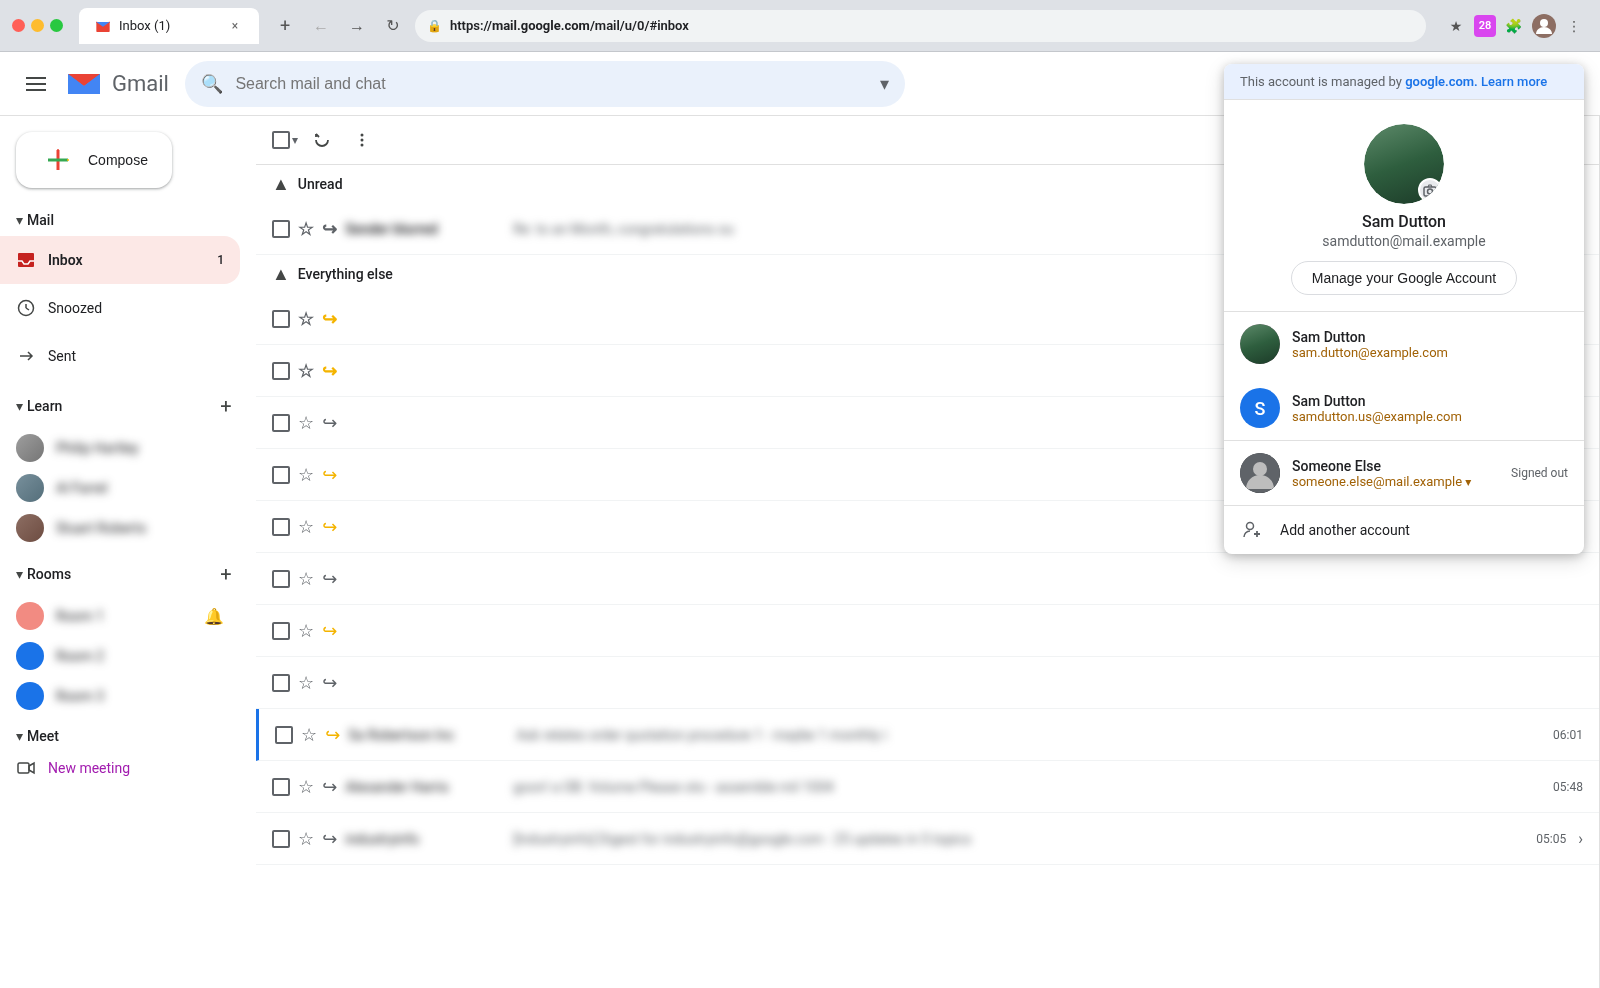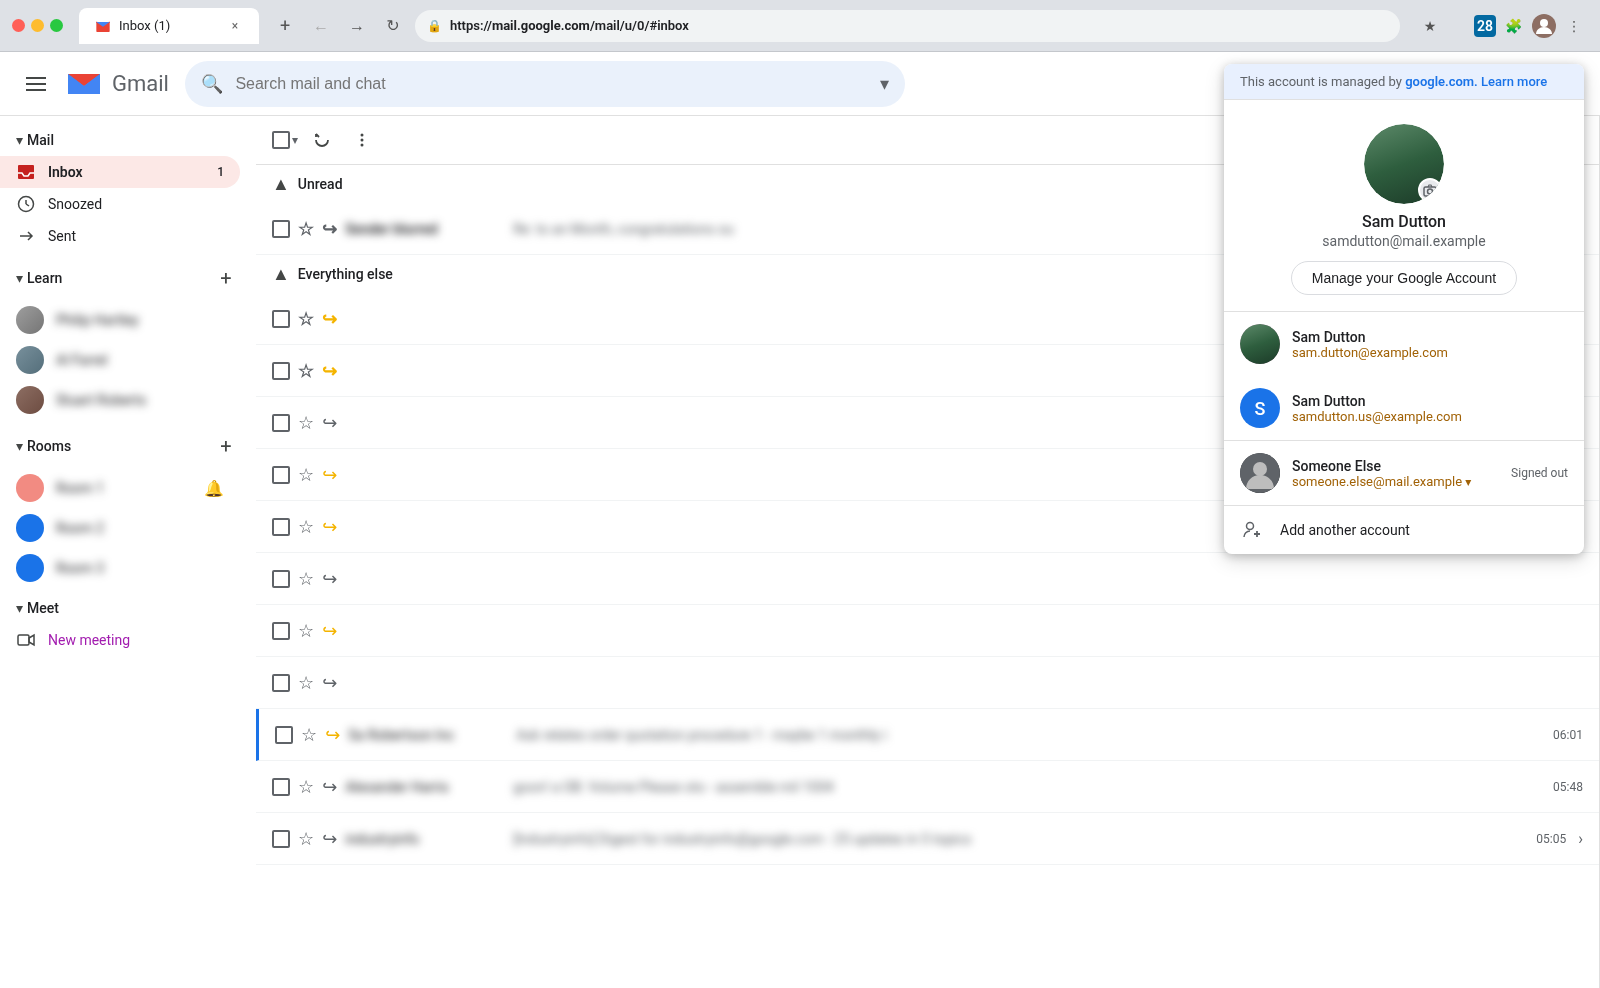--- a/index.html
+++ b/index.html
@@ -18,21 +18,21 @@
     .tab-new { width: 28px; height: 28px; display: flex; align-items: center; justify-content: center; border-radius: 50%; cursor: pointer; font-size: 18px; color: #555; margin-left: 4px; }
     .address-bar-row { display: flex; align-items: center; gap: 8px; flex: 1; }
     .nav-btn { width: 28px; height: 28px; border-radius: 50%; display: flex; align-items: center; justify-content: center; cursor: pointer; color: #555; font-size: 16px; }
     .nav-btn.disabled { color: #aaa; cursor: default; }
     .address-bar { flex: 1; height: 32px; background: #f1f3f4; border-radius: 16px; display: flex; align-items: center; padding: 0 12px; gap: 8px; font-size: 13px; color: #202124; }
     .address-bar .lock-icon { color: #5f6368; font-size: 12px; }
     .address-text { color: #202124; font-size: 13px; }
     .address-text span { font-weight: 600; }
     .browser-actions { display: flex; align-items: center; gap: 4px; margin-left: 8px; }
     .browser-action-btn { width: 28px; height: 28px; border-radius: 50%; display: flex; align-items: center; justify-content: center; cursor: pointer; color: #555; }
-    .calendar-ext { background: #0369a1; color: white; border-radius: 4px; width: 22px; height: 22px; display: flex; align-items: center; justify-content: center; font-size: 14px; font-weight: 600; margin-left: 26px; }
+    .calendar-ext { background: #d946ef; color: white; border-radius: 4px; width: 22px; height: 22px; display: flex; align-items: center; justify-content: center; font-size: 11px; font-weight: 600; }
     .profile-circle { width: 24px; height: 24px; border-radius: 50%; background: #8d6e63; overflow: hidden; display: flex; align-items: center; justify-content: center; }
 
     
     .app { display: flex; flex-direction: column; height: 936px; background: white; }
     .gmail-header { height: 64px; display: flex; align-items: center; padding: 0 16px; gap: 8px; background: white; border-bottom: 1px solid #e0e0e0; position: relative; z-index: 10; }
     .menu-btn { width: 40px; height: 40px; display: flex; align-items: center; justify-content: center; border-radius: 50%; cursor: pointer; }
     .gmail-logo { display: flex; align-items: center; gap: 4px; margin-right: 8px; }
     .gmail-logo-text { font-size: 22px; color: #5f6368; font-weight: 400; margin-left: 4px; }
     .search-bar { flex: 1; max-width: 720px; height: 46px; background: #eaf1fb; border-radius: 24px; display: flex; align-items: center; padding: 0 16px; gap: 12px; }
     .search-input { flex: 1; border: none; background: transparent; font-size: 16px; color: #202124; outline: none; }
@@ -45,21 +45,21 @@
     .apps-btn { width: 40px; height: 40px; display: flex; align-items: center; justify-content: center; border-radius: 50%; cursor: pointer; }
     .header-profile { width: 32px; height: 32px; border-radius: 50%; overflow: hidden; cursor: pointer; }
 
     
     .main-content { display: flex; flex: 1; overflow: hidden; }
 
     
     .sidebar { width: 256px; padding: 8px 0; overflow-y: auto; flex-shrink: 0; }
     .compose-btn { margin: 8px 16px 16px; height: 56px; background: white; border: none; border-radius: 16px; box-shadow: 0 1px 2px 0 rgba(60,64,67,.3), 0 1px 3px 1px rgba(60,64,67,.15); display: flex; align-items: center; gap: 12px; padding: 0 24px; cursor: pointer; font-size: 14px; font-weight: 500; color: #202124; }
     .nav-section { margin-bottom: 4px; }
-    .nav-item { display: flex; align-items: center; padding: 0 16px; height: 32px; border-radius: 0 16px 16px 0; cursor: pointer; font-size: 14px; color: #202124; gap: 12px; margin-right: 16px; position: relative; }
+    .nav-item { display: flex; align-items: center; padding: 0 16px; height: 48px; border-radius: 0 16px 16px 0; cursor: pointer; font-size: 14px; color: #202124; gap: 12px; margin-right: 16px; position: relative; }
     .nav-item.active { background: #fce8e6; font-weight: 600; }
     .nav-item .badge { margin-left: auto; font-size: 12px; font-weight: 500; color: #202124; }
     .nav-item-icon { width: 20px; display: flex; align-items: center; justify-content: center; color: #444746; font-size: 18px; flex-shrink: 0; }
     .nav-item-icon.active { color: #c5221f; }
     .section-header { display: flex; align-items: center; padding: 8px 16px; cursor: pointer; font-size: 14px; color: #202124; gap: 4px; }
     .section-header .section-title { font-size: 14px; font-weight: 500; }
     .section-add { margin-left: auto; width: 28px; height: 28px; border-radius: 50%; display: flex; align-items: center; justify-content: center; color: #444746; font-size: 20px; cursor: pointer; }
     .chat-item { display: flex; align-items: center; padding: 4px 16px; height: 40px; border-radius: 0 16px 16px 0; cursor: pointer; gap: 12px; margin-right: 16px; }
     .chat-avatar { width: 28px; height: 28px; border-radius: 50%; background: #bdbdbd; flex-shrink: 0; overflow: hidden; }
     .chat-name { font-size: 14px; color: #202124; overflow: hidden; white-space: nowrap; text-overflow: ellipsis; filter: blur(4px); }
@@ -232,20 +232,31 @@
       </div>
       <div class="header-profile" style="width:36px;height:36px;border-radius:50%;overflow:hidden;cursor:pointer;">
         <div class="avatar-placeholder" style="width:36px;height:36px;background:linear-gradient(160deg,#5d8a6a,#2e5e3e,#1c3a28);border-radius:50%;"></div>
       </div>
     </div>
   </div>
 
   <div class="main-content">
 
     <div class="sidebar">
+      <button class="compose-btn">
+
+        <svg width="36" height="36" viewBox="0 0 36 36">
+          <line x1="18" y1="8" x2="18" y2="28" stroke="#EA4335" stroke-width="3"></line>
+          <line x1="8" y1="18" x2="28" y2="18" stroke="#34A853" stroke-width="3"></line>
+          <line x1="18" y1="8" x2="28" y2="18" stroke="#4285F4" stroke-width="0"></line>
+          <circle cx="18" cy="8" r="1" fill="#EA4335"></circle>
+          <circle cx="28" cy="18" r="1" fill="#FBBC04"></circle>
+        </svg>
+        <span>Compose</span>
+      </button>
 
       <div class="nav-section">
         <div class="section-header">
           <span style="font-size:14px;color:#444746;">▾</span>
           <span class="section-title">Mail</span>
         </div>
         <div class="nav-item active">
           <span class="nav-item-icon active">
             <svg width="20" height="20" viewBox="0 0 20 20">
               <rect x="2" y="3" width="16" height="14" rx="1" fill="#c5221f"></rect>

